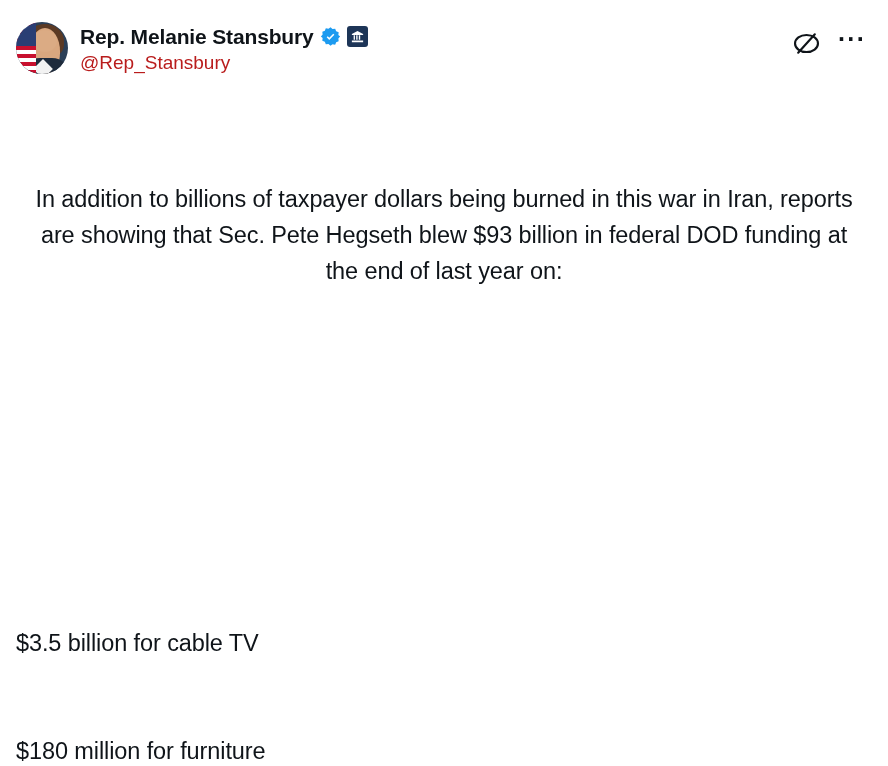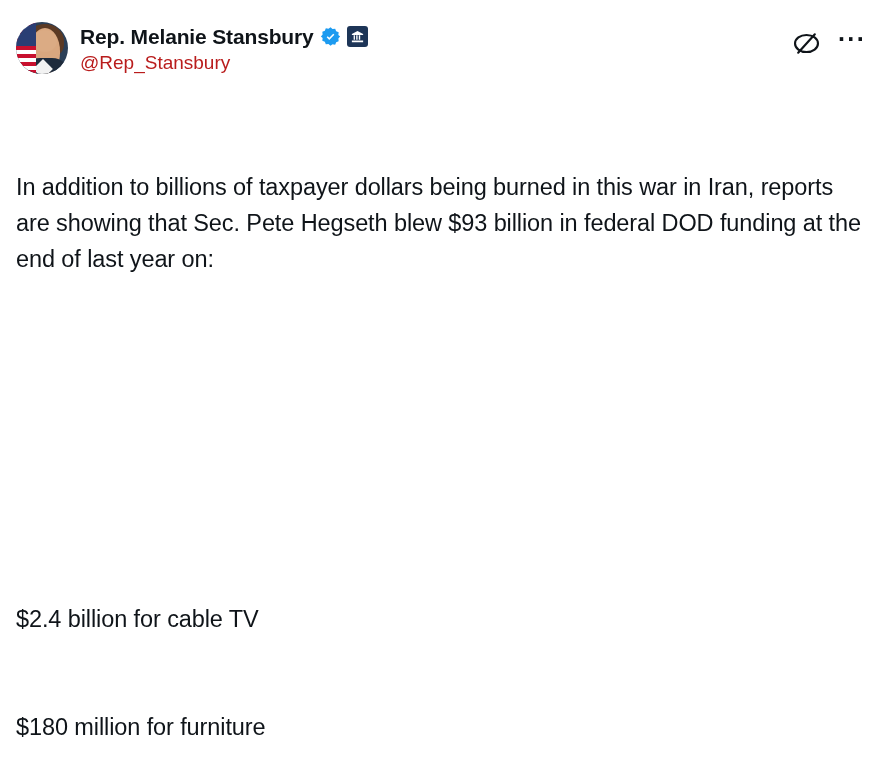--- a/index.html
+++ b/index.html
@@ -173,21 +173,21 @@
   
   .tweet-body {
     margin-top: 22px;
     font-size: 23.5px;
     line-height: 36px;
     color: #0f1419;
     letter-spacing: -0.1px;
     white-space: pre-wrap;
     word-wrap: break-word;
   }
-  .para { margin: 0; }
+  .para { margin: 12px; text-align: center; }
   .blank-line { height: 36px; }
   .line { display: block; }
 </style>
 </head>
 <body>
 
 <div class="tweet-card">
 
   <div class="tweet-header">
 
@@ -232,21 +232,21 @@
       <span class="icon-btn dots">···</span>
     </div>
   </div>
 
   <div class="tweet-body">
     <p class="para">In addition to billions of taxpayer dollars being burned in this war in Iran, reports are showing that Sec. Pete Hegseth blew $93 billion in federal DOD funding at the end of last year on:</p>
 
     <div class="blank-line"></div>
 
     <div>
-      <span class="line">$2.4 billion for cable TV</span>
+      <span class="line">$3.5 billion for cable TV</span>
       <span class="line">$180 million for furniture</span>
       
       
       
       
       
       
       
       
       

